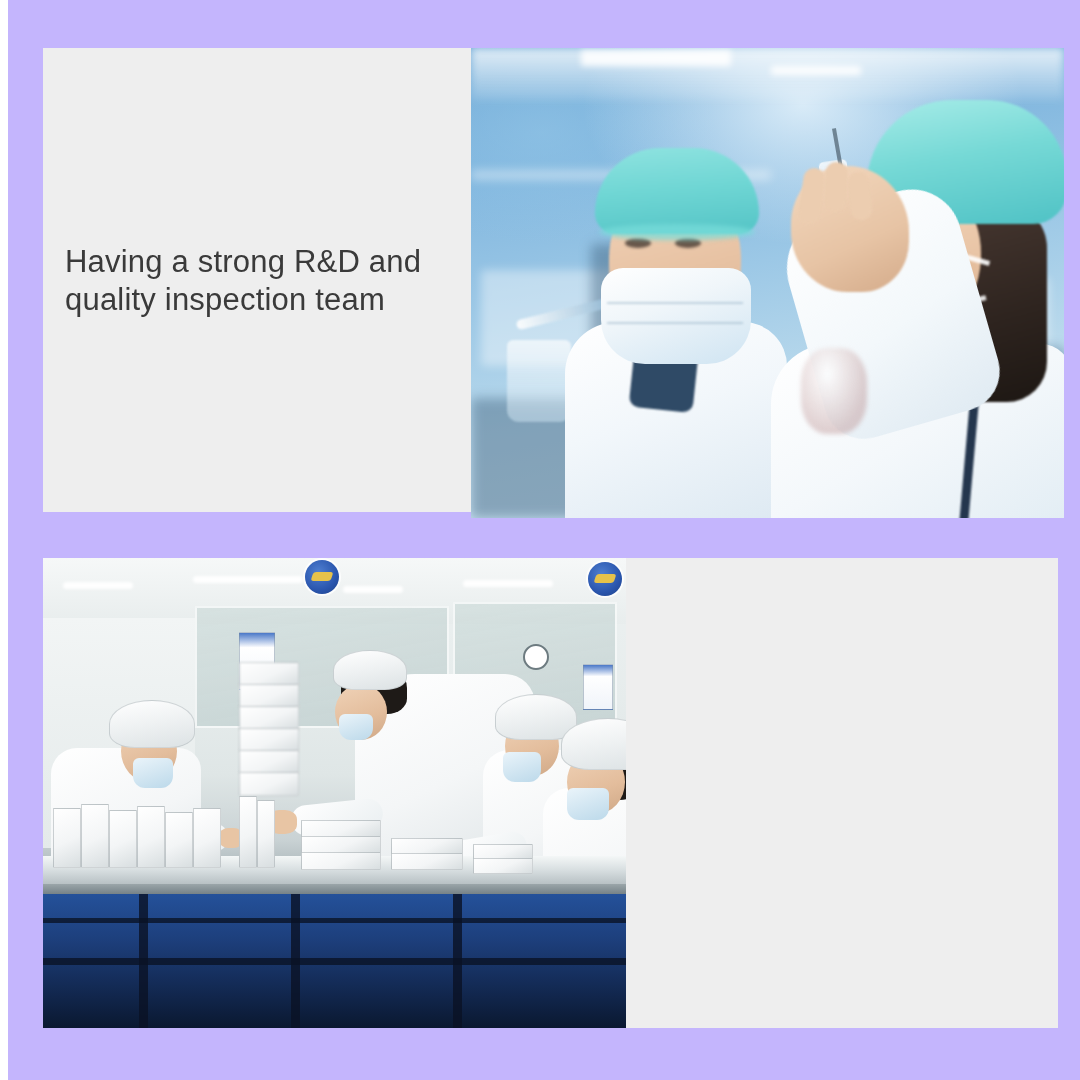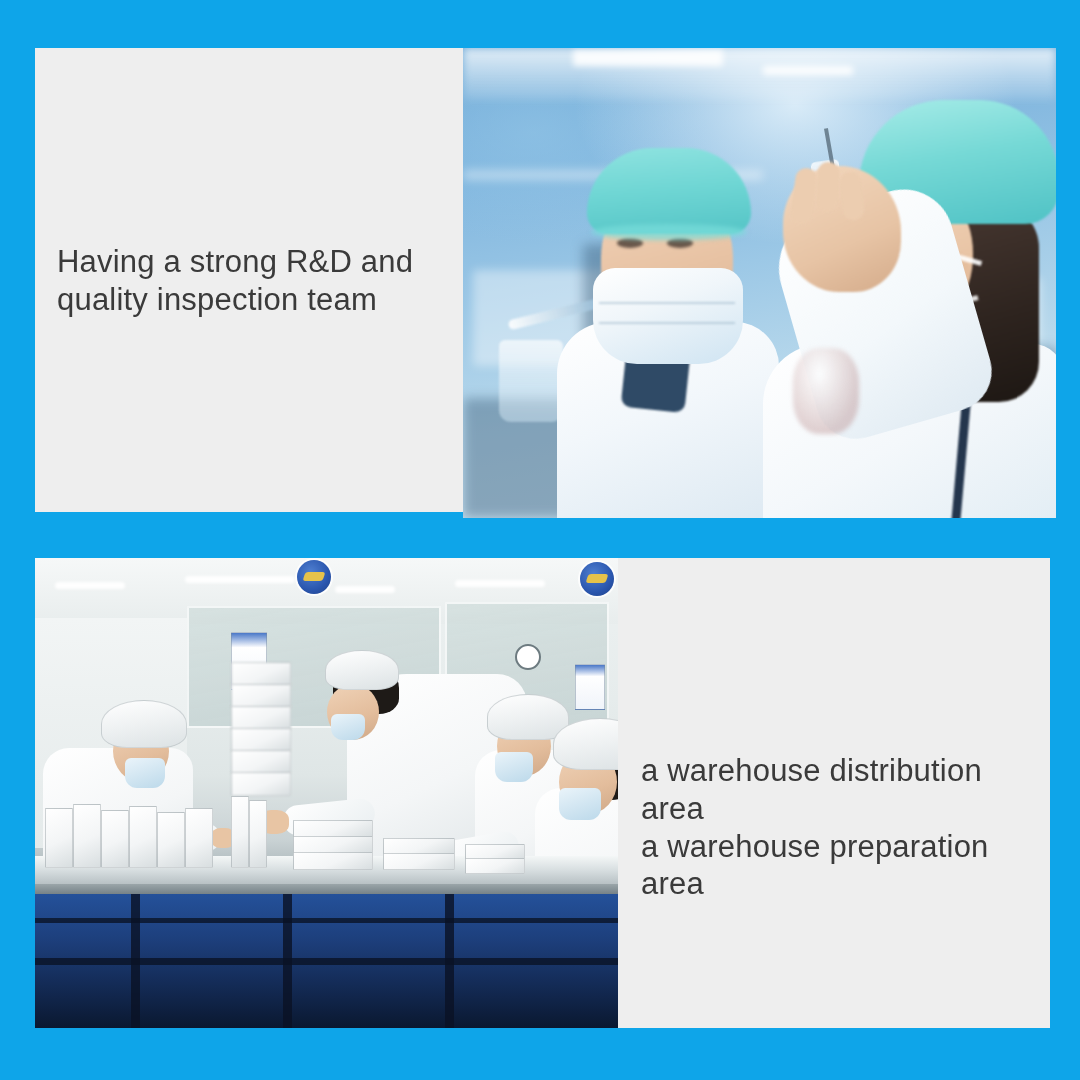--- a/index.html
+++ b/index.html
@@ -12,21 +12,22 @@
     width: 1080px;
     height: 1080px;
     position: relative;
     overflow: hidden;
     font-family: "Liberation Sans", sans-serif;
   }
 
   .stage {
     position: absolute;
     inset: 0;
-    background: #0ea5e9;
+    background: #c4b5fd;
+    margin-left: 8px;
   }
 
   
   .gray-panel {
     position: absolute;
     background: #eeeeee;
   }
 
   .panel-top     { left: 35px;  top: 48px;  width: 1015px; height: 464px; }
   .panel-bottom  { left: 35px;  top: 558px; width: 1015px; height: 470px; }
@@ -448,22 +449,20 @@
       <div class="tweezer"></div>
       <div class="hand"></div>
       <div class="finger" style="left:330px; top:120px; width:22px; height:56px; transform:rotate(8deg);"></div>
       <div class="finger" style="left:354px; top:114px; width:22px; height:50px; transform:rotate(2deg);"></div>
       <div class="finger" style="left:378px; top:124px; width:22px; height:48px; transform:rotate(-6deg);"></div>
     </div>
   </div>
 
   <div class="gray-panel panel-bottom"></div>
 
-  <div class="caption caption-bottom">a warehouse distribution area
-a warehouse preparation area</div>
 
   <div class="photo photo-bottom">
     <div class="photo-inner">
       <div class="wh-bg"></div>
       <div class="wh-ceiling"></div>
 
       <div class="wh-light" style="left:20px;  top:24px; width:70px;"></div>
       <div class="wh-light" style="left:150px; top:18px; width:110px;"></div>
       <div class="wh-light" style="left:300px; top:28px; width:60px;"></div>
       <div class="wh-light" style="left:420px; top:22px; width:90px;"></div>

